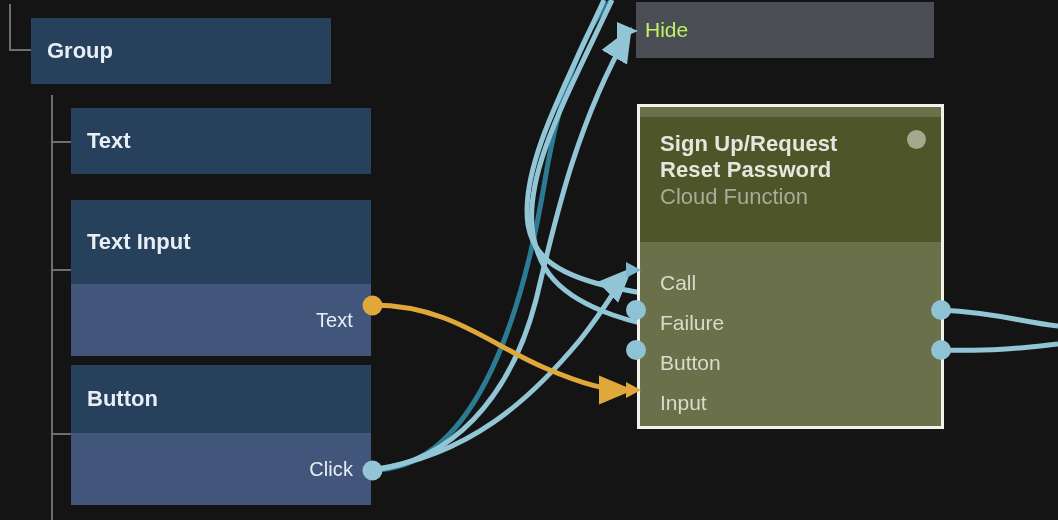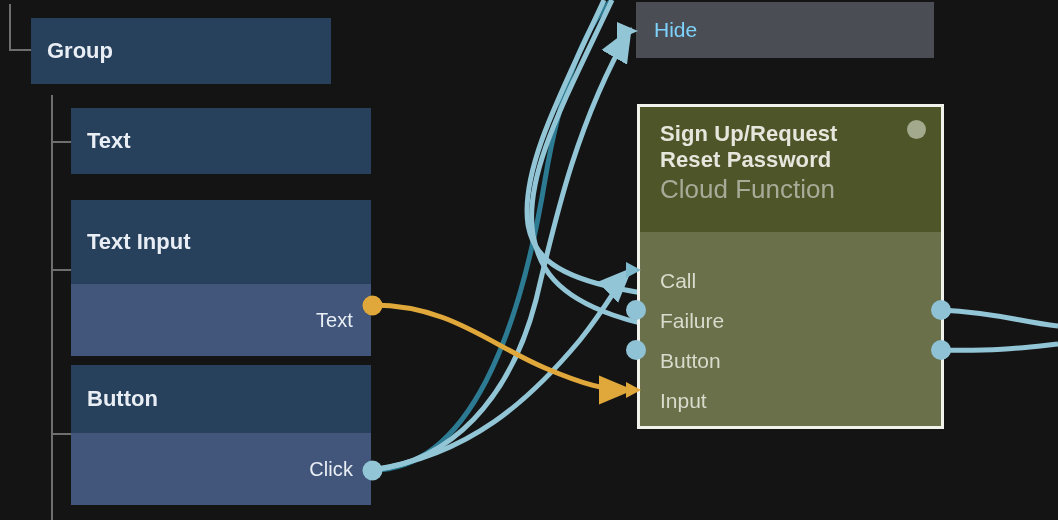--- a/index.html
+++ b/index.html
@@ -27,42 +27,42 @@
   }
   .port-row{
     background:#41567a;display:flex;align-items:center;justify-content:flex-end;
     padding-right:18px;box-sizing:border-box;color:#e9eef5;
   }
   .port-label{font-size:20px;letter-spacing:.1px;}
 
   
   .hide-node{
     position:absolute;background:#4b4d55;box-sizing:border-box;
-    display:flex;align-items:center;padding-left:18px;color:#7dd3fc;
+    display:flex;align-items:center;padding-left:9px;color:#bef264;
   }
   .hide-label{font-size:21px;}
 
   
   .cf-node{
     position:absolute;box-sizing:border-box;
     border:3px solid #f2f2ec;background:#6a7049;
   }
   .cf-head{
     background:#4e5528;padding:14px 16px 10px 20px;box-sizing:border-box;position:relative;
   }
   .cf-title{
     color:#e6e6dd;font-size:22px;font-weight:bold;line-height:1.16;
     white-space:pre-line;letter-spacing:.1px;
   }
-  .cf-sub{color:#a9ab99;font-size:26px;line-height:1.2;margin-top:2px;}
+  .cf-sub{color:#a9ab99;font-size:22px;line-height:1.2;margin-top:2px;}
   .cf-dot{
     position:absolute;width:19px;height:19px;border-radius:50%;
     background:#a3a98c;right:15px;top:13px;
   }
-  .cf-ports{position:relative;height:198px;margin-top:8px;}
+  .cf-ports{position:relative;height:198px;}
   .cf-port{
     position:absolute;left:20px;color:#d9dbcc;font-size:21px;
     transform:translateY(-50%);
   }
 </style>
 </head>
 <body>
 
 <div id="canvas">
 
@@ -134,21 +134,21 @@
   </div>
   <svg style="position:absolute;left:362px;top:460px;" width="21" height="21">
     <circle cx="10.5" cy="10.5" r="10" fill="#92c5d6"></circle>
   </svg>
 
   <div class="hide-node" style="left:636px;top:2px;width:298px;height:56px;">
     <span class="hide-label">Hide</span>
   </div>
 
   <div class="cf-node" style="left:637px;top:104px;width:307px;height:325px;">
-    <div class="cf-head" style="height:125px;">
+    <div class="cf-head" style="height:125px;margin-top:10px;">
       <div class="cf-title">Sign Up/Request
 Reset Password</div>
       <div class="cf-sub">Cloud Function</div>
       <div class="cf-dot"></div>
     </div>
     <div class="cf-ports">
       <div class="cf-port" style="top:41px;">
         <span>Call</span>
       </div>
       <div class="cf-port" style="top:81px;">

